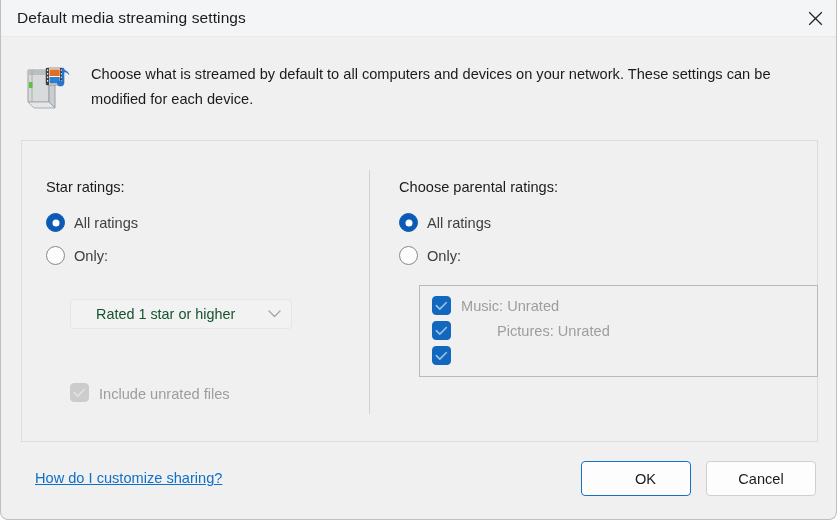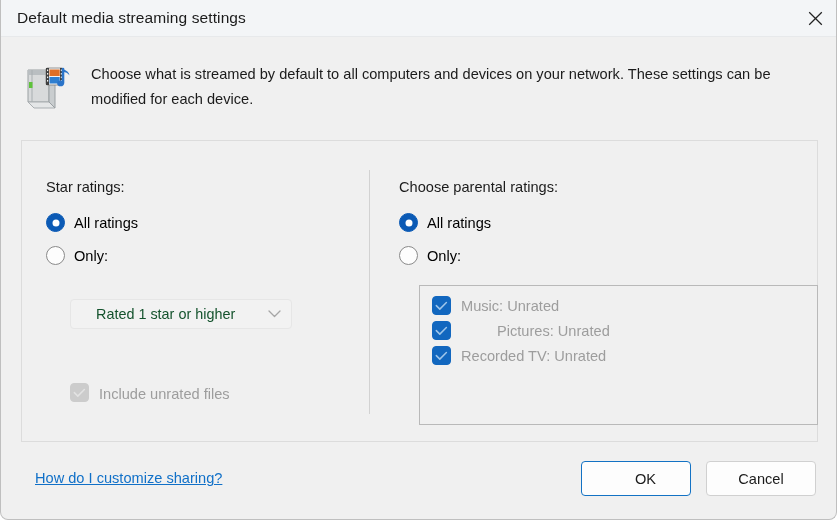--- a/index.html
+++ b/index.html
@@ -144,21 +144,21 @@
     border-radius: 50%;
     background: #ffffff;
   }
   .radio-mark.unchecked {
     background: #fdfdfd;
     border: 1.4px solid #8a8a8a;
   }
   .radio-label {
     margin-left: 9px;
     font-size: 14.6px;
-    color: #000000;
+    color: #404040;
     white-space: nowrap;
   }
 
   #star-all    { left: 0px; top: 72px; }
   #star-only   { left: 0px; top: 105px; }
   #par-all     { left: 0px; top: 72px; }
   #par-only    { left: 0px; top: 105px; }
 
   
   #rating-select {
@@ -222,21 +222,21 @@
     white-space: nowrap;
   }
   .cb-label.disabled-text { color: #9d9d9d; }
 
   
   #parental-listbox {
     position: absolute;
     left: 20px;
     top: 144px;
     width: 399px;
-    height: 140px;
+    height: 92px;
     box-sizing: border-box;
     border: 1px solid #b9b9b9;
     background: #f0f0f0;
   }
   .listbox-item {
     position: absolute;
     left: 12px;
     display: flex;
     align-items: center;
     cursor: default;
@@ -392,21 +392,20 @@
             </svg>
           </span>
           <span class="cb-label disabled-text">Pictures: Unrated</span>
         </div>
         <div class="listbox-item" style="top:60px;">
           <span class="cb enabled">
             <svg width="13" height="10" viewBox="0 0 13 10">
               <path d="M1.3 4.6 L4.8 8.1 L11.4 1.5" stroke="#9fc6ea" stroke-width="1.5" fill="none" stroke-linecap="round" stroke-linejoin="round"></path>
             </svg>
           </span>
-          <span class="cb-label disabled-text">Recorded TV: Unrated</span>
         </div>
       </div>
     </div>
   </div>
 
   <div id="help-link">How do I customize sharing?</div>
   <div class="dlg-button" id="ok-button">OK</div>
   <div class="dlg-button" id="cancel-button">Cancel</div>
 
 </div>

